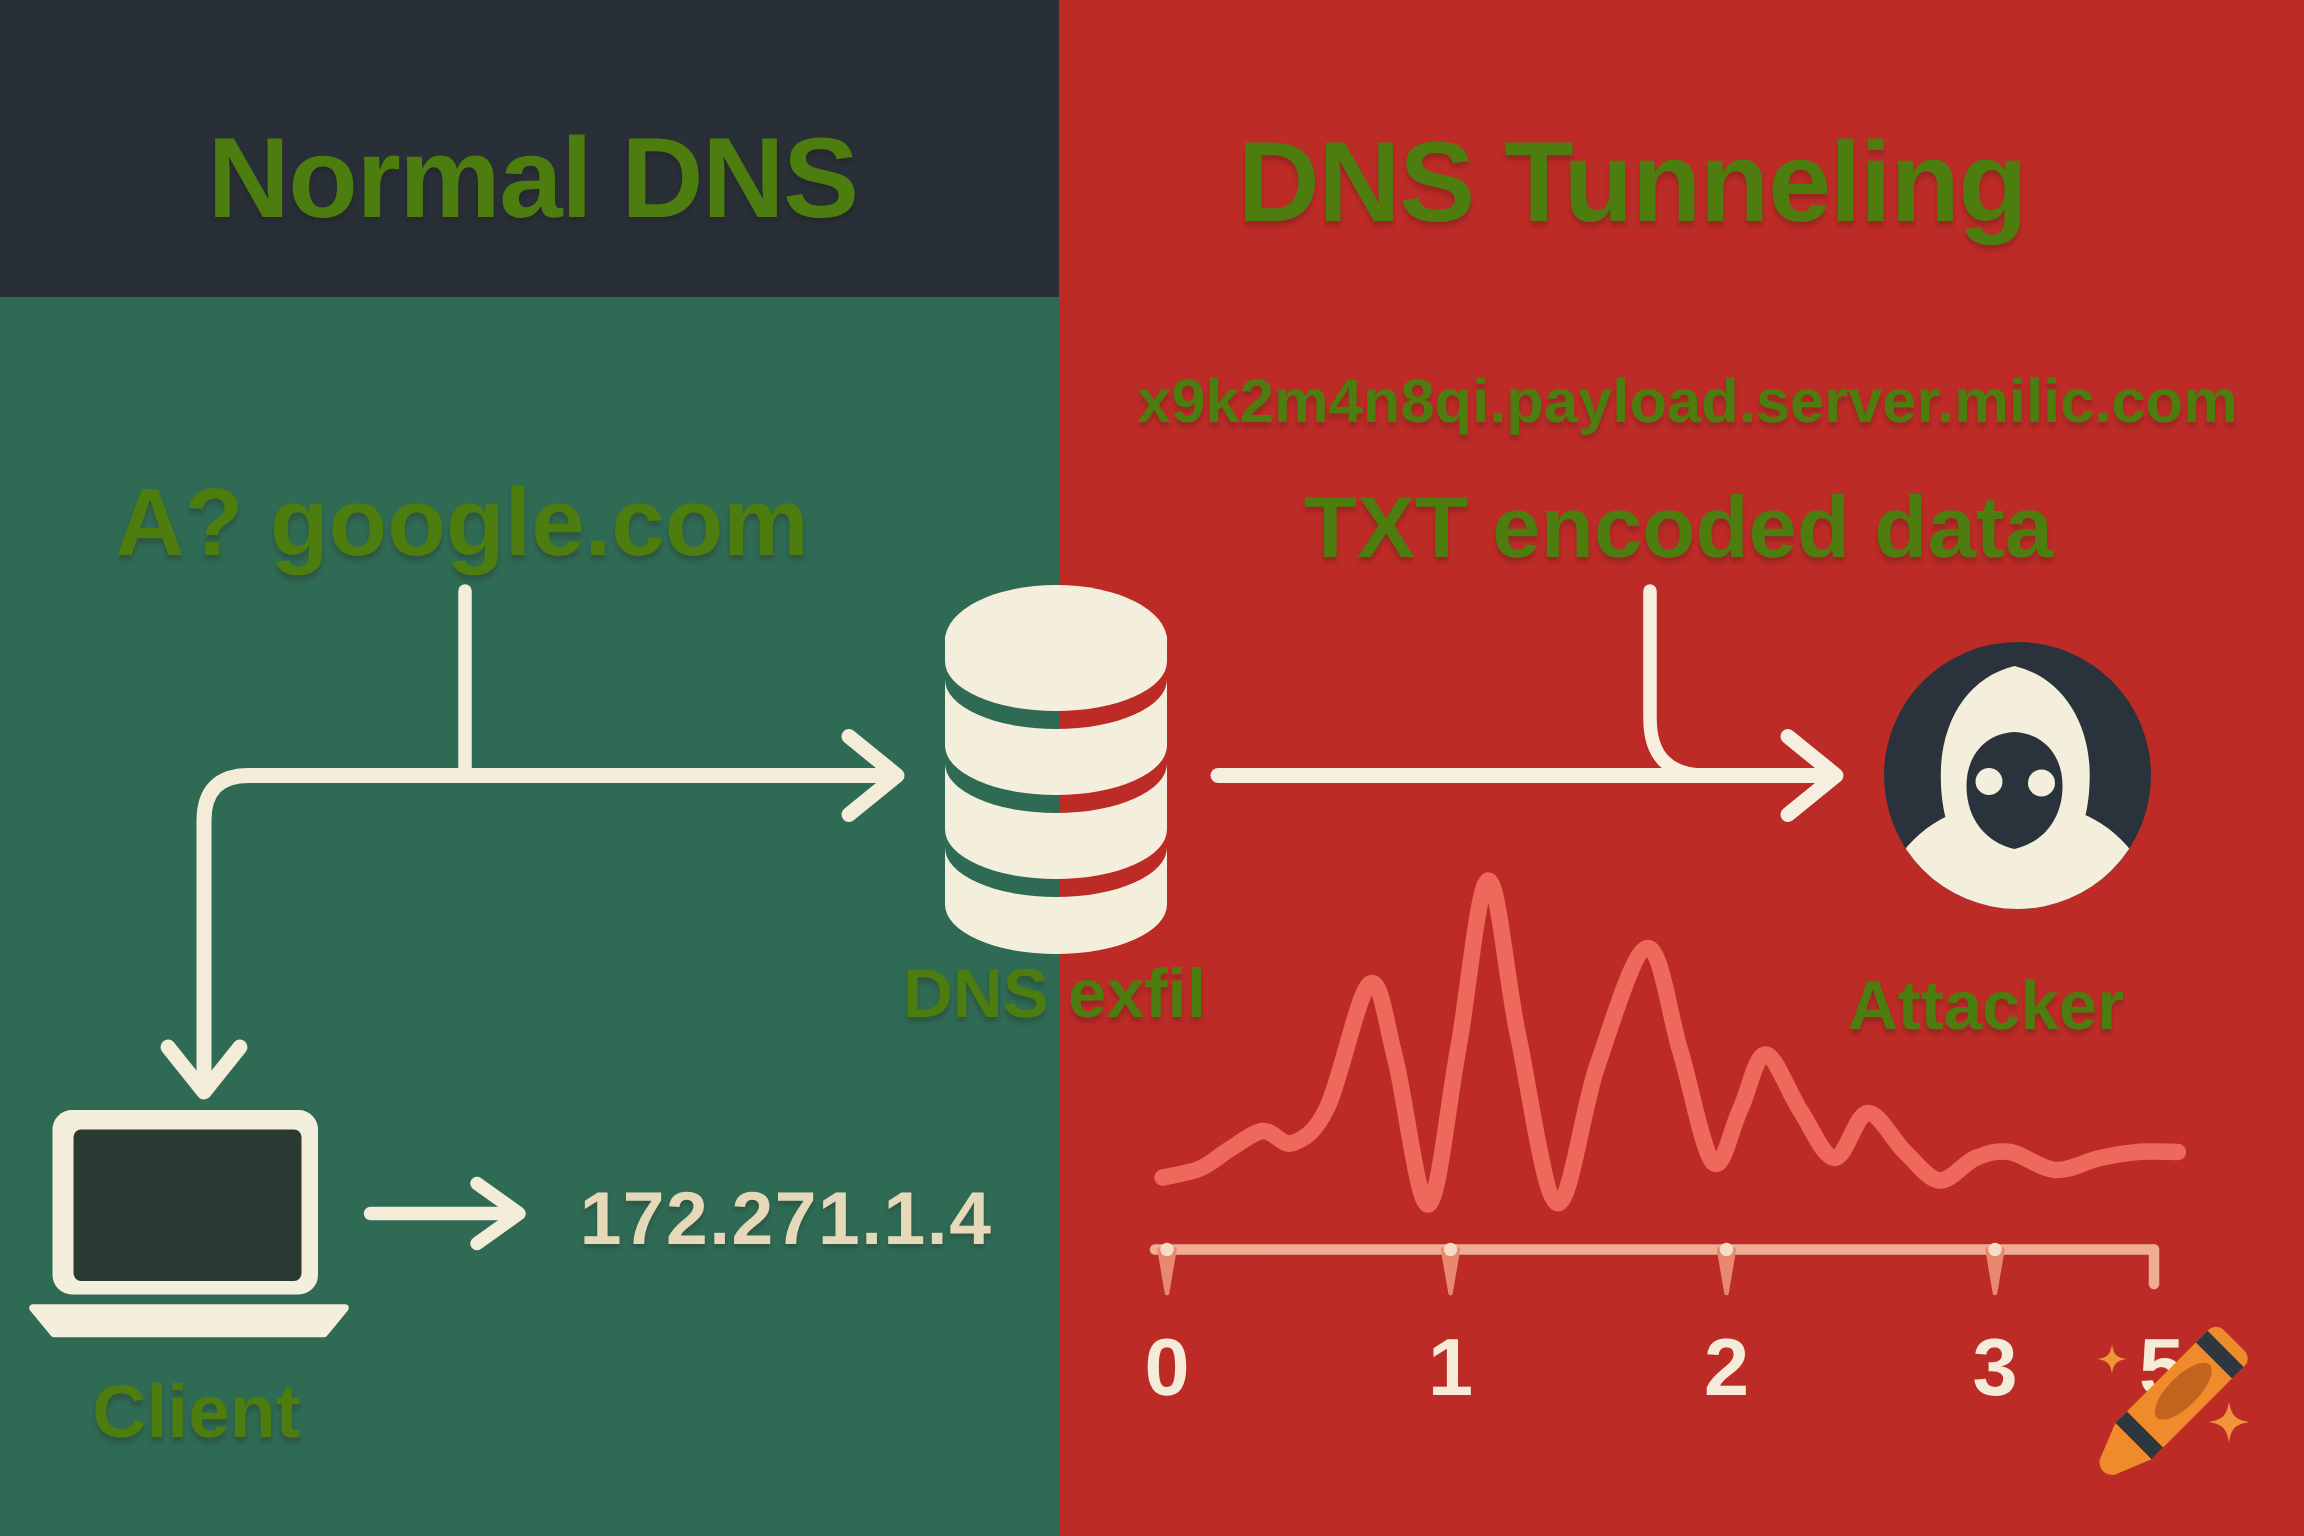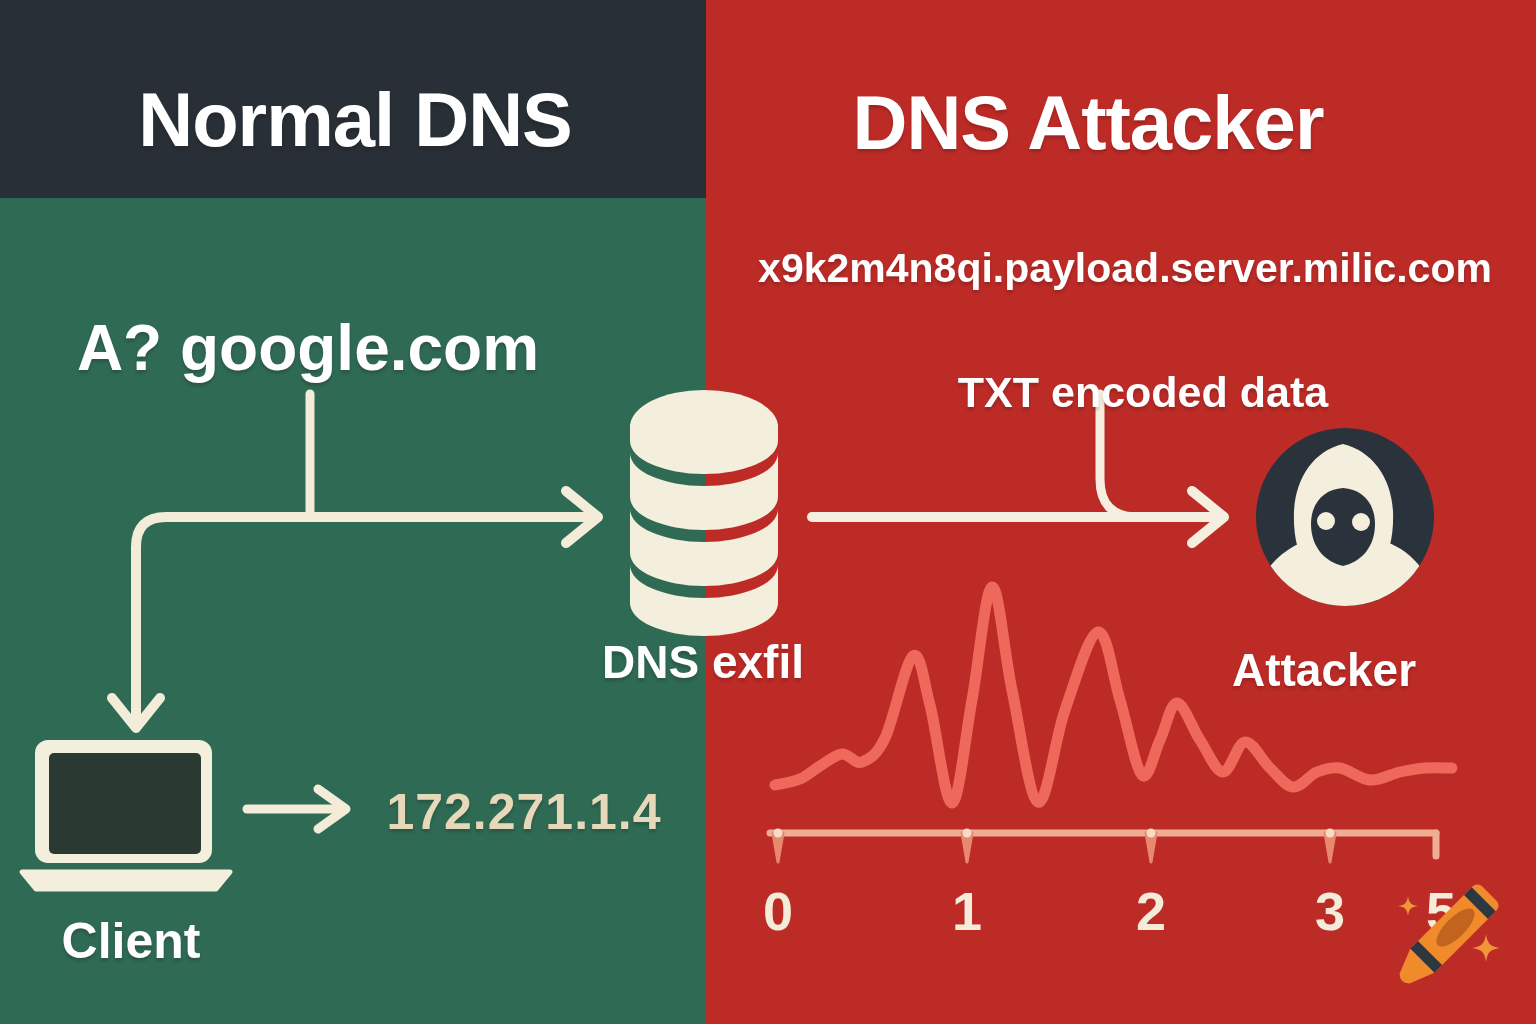--- a/index.html
+++ b/index.html
@@ -6,28 +6,28 @@
   .canvas{
     position:relative;width:1536px;height:1024px;overflow:hidden;
     font-family:"Liberation Sans", sans-serif;
   }
   .panel-left{position:absolute;left:0;top:0;width:706px;height:1024px;background:#2f6a54;}
   .panel-right{position:absolute;left:706px;top:0;width:830px;height:1024px;background:#bd2b27;}
   .header-left{position:absolute;left:0;top:0;width:706px;height:198px;background:#282f37;}
   svg.overlay{position:absolute;left:0;top:0;}
   .txt{
     position:absolute;transform:translate(-50%,-50%);
-    color:#ffffff;white-space:nowrap;font-weight:600;
+    color:#4d7c0f;white-space:nowrap;font-weight:600;
     text-shadow:0 3px 3px rgba(30,20,15,.22);
   }
   .title-left{left:355px;top:119px;font-size:76px;font-weight:700;letter-spacing:-1px;}
   .title-right{left:1088px;top:122px;font-size:76px;font-weight:700;letter-spacing:-1px;}
   .query-label{left:308px;top:348px;font-size:64px;}
   .tunnel-domain{left:1125px;top:268px;font-size:41px;font-weight:700;}
-  .txt-record{left:1143px;top:352px;font-size:43px;margin-top:40px;}
+  .txt-record{left:1119px;top:352px;font-size:58px;}
   .server-label{left:703px;top:662px;font-size:46px;}
   .attacker-label{left:1324px;top:658px;font-size:46px;margin-top:12px;}
   .ip-label{left:524px;top:812px;font-size:50px;color:#e6d9ba;letter-spacing:1px;}
   .client-label{left:131px;top:941px;font-size:50px;}
   .entropy-label{left:1103px;top:944px;font-size:46px;}
 </style>
 </head>
 <body>
 
 <div class="canvas">
@@ -114,21 +114,21 @@
         <rect x="-17" y="24" width="34" height="11" fill="#2e3740"></rect>
         <path d="M-17,35 L17,35 L7,60 Q0,67 -7,60 Z" fill="#ef8b2b"></path>
         <ellipse cx="0" cy="-12" rx="10" ry="25" fill="#c2641d"></ellipse>
       </g>
       <path transform="translate(1408,906) scale(0.75)" fill="#f0953a" d="M0,-13 C1.5,-4 4,-1.5 13,0 C4,1.5 1.5,4 0,13 C-1.5,4 -4,1.5 -13,0 C-4,-1.5 -1.5,-4 0,-13 Z"></path>
       <path transform="translate(1486,948) scale(1.05)" fill="#f0953a" d="M0,-13 C1.5,-4 4,-1.5 13,0 C4,1.5 1.5,4 0,13 C-1.5,4 -4,1.5 -13,0 C-4,-1.5 -1.5,-4 0,-13 Z"></path>
     </g>
   </svg>
 
   <div class="txt title-left">Normal DNS</div>
-  <div class="txt title-right">DNS Attacker</div>
+  <div class="txt title-right">DNS Tunneling</div>
   <div class="txt query-label">A? google.com</div>
   <div class="txt tunnel-domain">x9k2m4n8qi.payload.server.milic.com</div>
   <div class="txt txt-record">TXT encoded data</div>
   <div class="txt server-label">DNS exfil</div>
   <div class="txt attacker-label">Attacker</div>
   <div class="txt ip-label">172.271.1.4</div>
   <div class="txt client-label">Client</div>
 </div>
 
 </body></html>

